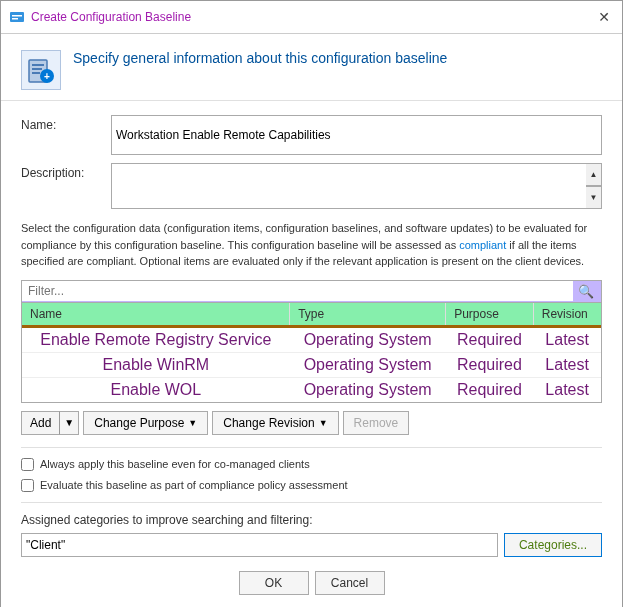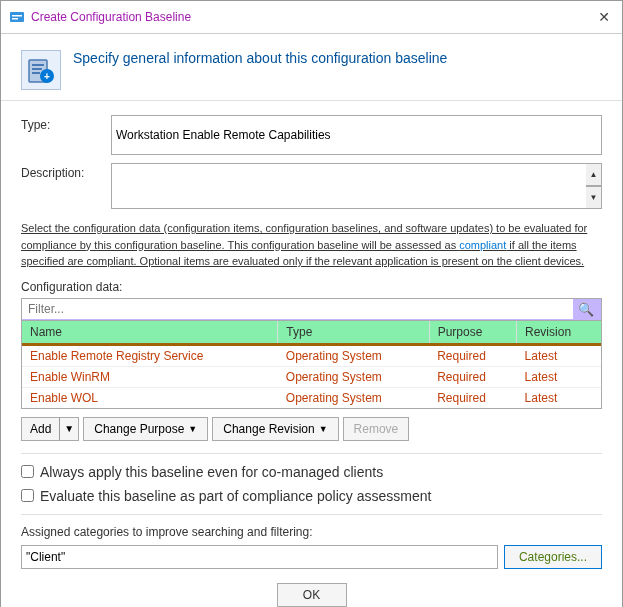--- a/index.html
+++ b/index.html
@@ -116,21 +116,20 @@
       justify-content: center;
       font-size: 8px;
       cursor: pointer;
       color: #333;
     }
     .info-text {
       font-size: 11px;
       color: #333;
       line-height: 1.5;
       margin-bottom: 10px;
-      text-decoration: underline;
     }
     .info-text span.highlight {
       color: #0078d7;
     }
     .config-section-label {
       font-size: 12px;
       color: #333;
       margin-bottom: 4px;
     }
     .filter-row {
@@ -174,22 +173,23 @@
       color: #333;
       border-right: 1px solid #ddd;
     }
     thead th:last-child { border-right: none; margin-left: 20px; }
     tbody tr {
       border-bottom: 1px solid #eee;
     }
     tbody tr:last-child { border-bottom: none; }
     tbody td {
       padding: 3px 8px;
-      font-size: 12px;
-      color: #c2410c;
+      font-size: 16px;
+      color: #701a75;
+      text-align: center;
     }
     .action-row {
       display: flex;
       align-items: center;
       gap: 4px;
       margin-bottom: 12px;
     }
     .btn-add-group {
       display: flex;
       align-items: center;
@@ -230,21 +230,21 @@
       display: flex;
       align-items: center;
       gap: 6px;
       margin-bottom: 8px;
     }
     .checkbox-row input[type=checkbox] {
       width: 13px;
       height: 13px;
     }
     .checkbox-label {
-      font-size: 14px;
+      font-size: 11px;
       color: #333;
     }
     .categories-label {
       font-size: 12px;
       color: #333;
       margin-bottom: 6px;
     }
     .categories-row {
       display: flex;
       align-items: center;
@@ -331,40 +331,39 @@
       </div>
       <div>
         <h2>Specify general information about this configuration baseline</h2>
       </div>
     </div>
   </div>
 
   <div class="content">
 
     <div class="field-row">
-      <span class="field-label">Type:</span>
+      <span class="field-label">Name:</span>
       <input class="field-input" type="text" value="Workstation Enable Remote Capabilities" style="">
     </div>
 
     <div class="field-row">
       <span class="field-label">Description:</span>
       <div class="description-wrapper">
         <textarea class="field-textarea" style="padding-right: 18px;"></textarea>
         <div class="scrollbar-btns">
           <div class="scroll-arrow">▲</div>
           <div class="scroll-arrow">▼</div>
         </div>
       </div>
     </div>
 
     <p class="info-text">
       Select the configuration data (configuration items, configuration baselines, and software updates) to be evaluated for compliance by this configuration baseline. This configuration baseline will be assessed as <span class="highlight">compliant</span> if all the items specified are compliant. Optional items are evaluated only if the relevant application is present on  the client devices.
     </p>
 
-    <div class="config-section-label">Configuration data:</div>
 
     <div class="filter-row">
       <input class="filter-input" type="text" placeholder="Filter..." style="">
       <div class="search-icon-wrap">🔍</div>
     </div>
 
     <div class="table-container">
       <table>
         <thead>
           <tr>
@@ -427,15 +426,16 @@
     <div class="separator"></div>
 
     <div class="categories-label">Assigned categories to improve searching and filtering:</div>
     <div class="categories-row">
       <input class="categories-input" type="text" value="&quot;Client&quot;" style="">
       <button class="categories-btn">Categories...</button>
     </div>
 
     <div class="bottom-btns">
       <button class="btn-ok">OK</button>
+      <button class="btn-cancel">Cancel</button>
     </div>
   </div>
 </div>
 
 </body></html>

